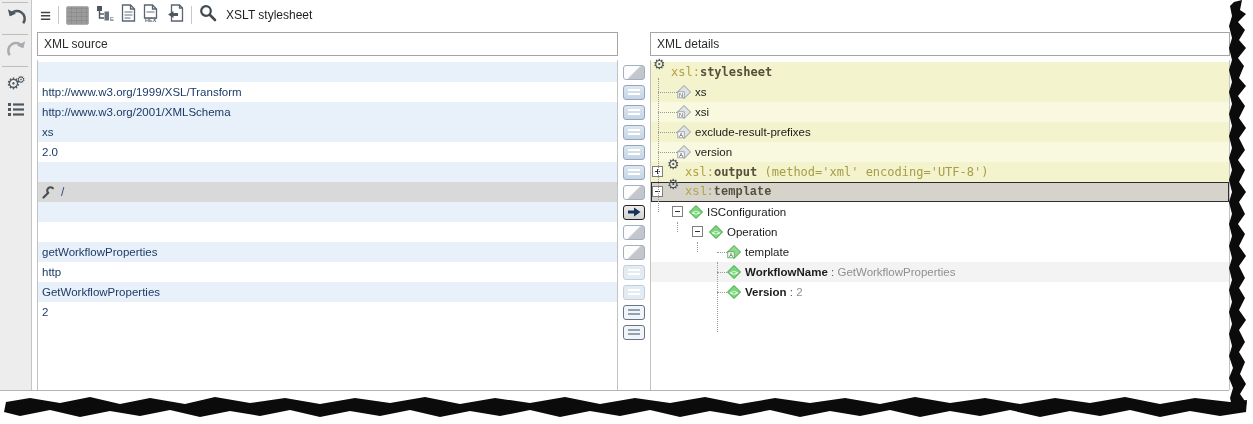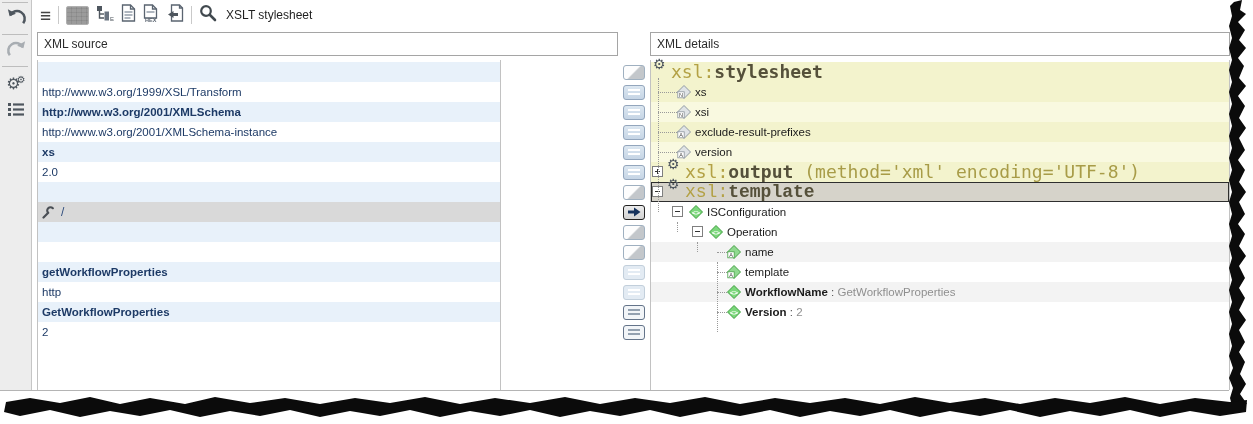--- a/index.html
+++ b/index.html
@@ -20,27 +20,27 @@
   .grid-disabled{width:21px;height:17px;border:1px solid #b0b0b0;border-radius:2px;
      background:repeating-linear-gradient(0deg,#c7c7c7 0 3px,#b9b9b9 3px 4px),
                 repeating-linear-gradient(90deg,#c7c7c7 0 4px,#b9b9b9 4px 5px);background-blend-mode:multiply;}
   
   .phead{position:absolute;top:32px;height:24px;background:#fff;border:1px solid #a5a5a5;
          box-sizing:border-box;font-size:12px;color:#2b2b2b;line-height:22px;padding-left:6px;}
   .pbody{position:absolute;top:60px;height:330px;background:#fff;
          border-left:1px solid #c2c2c2;border-right:1px solid #c2c2c2;box-sizing:border-box;padding-top:2px;}
   .src-head{left:37px;width:581px;}
   .tgt-head{left:650px;width:580px;}
-  .src-body{left:37px;width:464px;}
+  .src-body{left:37px;width:581px;}
   .tgt-body{left:650px;width:580px;}
   .bottom-line{position:absolute;left:0;top:390px;width:1229px;height:1px;background:#b4b4b4;}
   
   .srow{height:20px;line-height:20px;position:relative;padding-left:4px;font-size:11.5px;
         color:#1d3a66;white-space:nowrap;overflow:hidden;cursor:default;}
-  .srow.alt{background:#e8f1fa;font-weight:bold;}
+  .srow.alt{background:#e8f1fa;}
   .srow.sel{background:#d9d9d9;color:#2f4d7d;}
   .srow .wrench{display:inline-block;vertical-align:-3px;margin-right:6px;}
   .slash{font-size:12px;}
   
   .btncol{position:absolute;left:618px;top:60px;width:31px;height:330px;background:#fff;padding-top:2px;box-sizing:border-box;}
   .bslot{height:20px;display:flex;align-items:center;justify-content:center;}
   .mbtn{width:22px;height:15px;border-radius:3px;box-sizing:border-box;cursor:pointer;}
   .b-diag{border:1px solid #9fb0c0;background:linear-gradient(135deg,#fdfdfd 47%,#c3c7cb 53%);}
   .b-eq{border:1px solid #93a6bd;background:linear-gradient(#dce7f1,#c6d5e5);
         display:flex;flex-direction:column;justify-content:center;align-items:center;gap:2px;}
@@ -49,21 +49,21 @@
   .b-eq.boxed{border:1px solid #64748a;background:#f2f5f8;}
   .b-eq.boxed i{background:#93a1b0;}
   .b-arrow{border:1px solid #222;background:linear-gradient(#ececec,#d2d2d2);
            display:flex;align-items:center;justify-content:center;}
   
   .trow{height:20px;position:relative;font-size:11.5px;color:#1b1b1b;white-space:nowrap;cursor:default;}
   .yd{background:#f3f3cd;} .yl{background:#f9f9e0;}
   .wg{background:#f3f3f3;} .ww{background:#fff;}
   .tsel{background:#d6d3ca;outline:1px solid #2e2e2e;outline-offset:-1px;}
   .tlabel{position:absolute;top:0;line-height:20px;}
-  .mono{font-family:"DejaVu Sans Mono",monospace;font-size:18px;}
+  .mono{font-family:"DejaVu Sans Mono",monospace;font-size:12px;}
   .pfx{color:#b3a145;} .tname{color:#55503a;font-weight:bold;} .sfx{color:#a89c48;}
   .tval{color:#8f8f8f;} .tsep{color:#555;}
   .bold{font-weight:bold;}
   .exp{position:absolute;top:4px;width:11px;height:11px;background:#fff;border:1px solid #7f7f7f;box-sizing:border-box;cursor:pointer;}
   .exp::before{content:"";position:absolute;left:2px;right:2px;top:4px;height:1px;background:#333;}
   .exp.plus::after{content:"";position:absolute;top:2px;bottom:2px;left:4px;width:1px;background:#333;}
   .ticon{position:absolute;top:3px;line-height:0;}
   .ticon.geari{top:2px;font-size:14px;}
   .leader{position:absolute;top:10px;height:0;border-top:1px dotted #999;}
   .vguide{position:absolute;width:0;border-left:1px dotted #999;}
@@ -190,21 +190,20 @@
     <span>XML source</span>
   </div>
   <div class="phead tgt-head">
     <span>XML details</span>
   </div>
 
   <div class="pbody src-body" id="source-rows">
       <div class="srow alt"><span class="stext"></span></div>
       <div class="srow"><span class="stext">http://www.w3.org/1999/XSL/Transform</span></div>
       <div class="srow alt"><span class="stext">http://www.w3.org/2001/XMLSchema</span></div>
-      <div class="srow"><span class="stext">http://www.w3.org/2001/XMLSchema-instance</span></div>
       <div class="srow alt"><span class="stext">xs</span></div>
       <div class="srow"><span class="stext">2.0</span></div>
       <div class="srow alt"><span class="stext"></span></div>
       <div class="srow sel"><span class="wrench"><svg width="13" height="13" viewBox="0 0 13 13">
             <path d="M1.5,11.5 L6,7 M6.2,6.8 A3.2,3.2 0 1 1 10.8,2.2" fill="none" stroke="#4a4f55" stroke-width="2.2" stroke-linecap="round"></path>
           </svg></span><span class="stext slash">/</span></div>
       <div class="srow alt"><span class="stext"></span></div>
       <div class="srow"><span class="stext"></span></div>
       <div class="srow alt"><span class="stext">getWorkflowProperties</span></div>
       <div class="srow"><span class="stext">http</span></div>
@@ -347,29 +346,20 @@
         <span class="tlabel" style="left: 56px;"><span>ISConfiguration</span></span>
       </div>
       <div class="trow ww">
         <div class="exp minus" style="left: 41px;"></div>
         <span class="ticon" style="left: 58px;"><svg width="14" height="14" viewBox="0 0 14 14">
             <polygon points="7,0.5 13.5,7 7,13.5 0.5,7" fill="#7bd77b" stroke="#3f9f3f"></polygon>
             <text x="7" y="9.6" font-size="7" font-weight="bold" fill="#fff" text-anchor="middle" font-family="DejaVu Sans Mono">&lt;&gt;</text>
           </svg></span>
         <span class="tlabel" style="left: 76px;"><span>Operation</span></span>
       </div>
-      <div class="trow wg">
-        <div class="leader" style="left: 66px; width: 10px;"></div>
-        <span class="ticon" style="left: 76px;"><svg width="14" height="14" viewBox="0 0 14 14">
-            <polygon points="7,0.5 13.5,7 7,13.5 0.5,7" fill="#8fd98f" stroke="#46a046"></polygon>
-            <rect x="0.8" y="6.8" width="6.4" height="6" fill="#fff" stroke="#46a046" stroke-width="0.8"></rect>
-            <text x="4" y="12" font-size="5.5" fill="#444" text-anchor="middle" font-family="Liberation Sans">A</text>
-          </svg></span>
-        <span class="tlabel" style="left: 94px;"><span>name</span></span>
-      </div>
       <div class="trow ww">
         <div class="leader" style="left: 66px; width: 10px;"></div>
         <span class="ticon" style="left: 76px;"><svg width="14" height="14" viewBox="0 0 14 14">
             <polygon points="7,0.5 13.5,7 7,13.5 0.5,7" fill="#8fd98f" stroke="#46a046"></polygon>
             <rect x="0.8" y="6.8" width="6.4" height="6" fill="#fff" stroke="#46a046" stroke-width="0.8"></rect>
             <text x="4" y="12" font-size="5.5" fill="#444" text-anchor="middle" font-family="Liberation Sans">A</text>
           </svg></span>
         <span class="tlabel" style="left: 94px;"><span>template</span></span>
       </div>
       <div class="trow wg">

